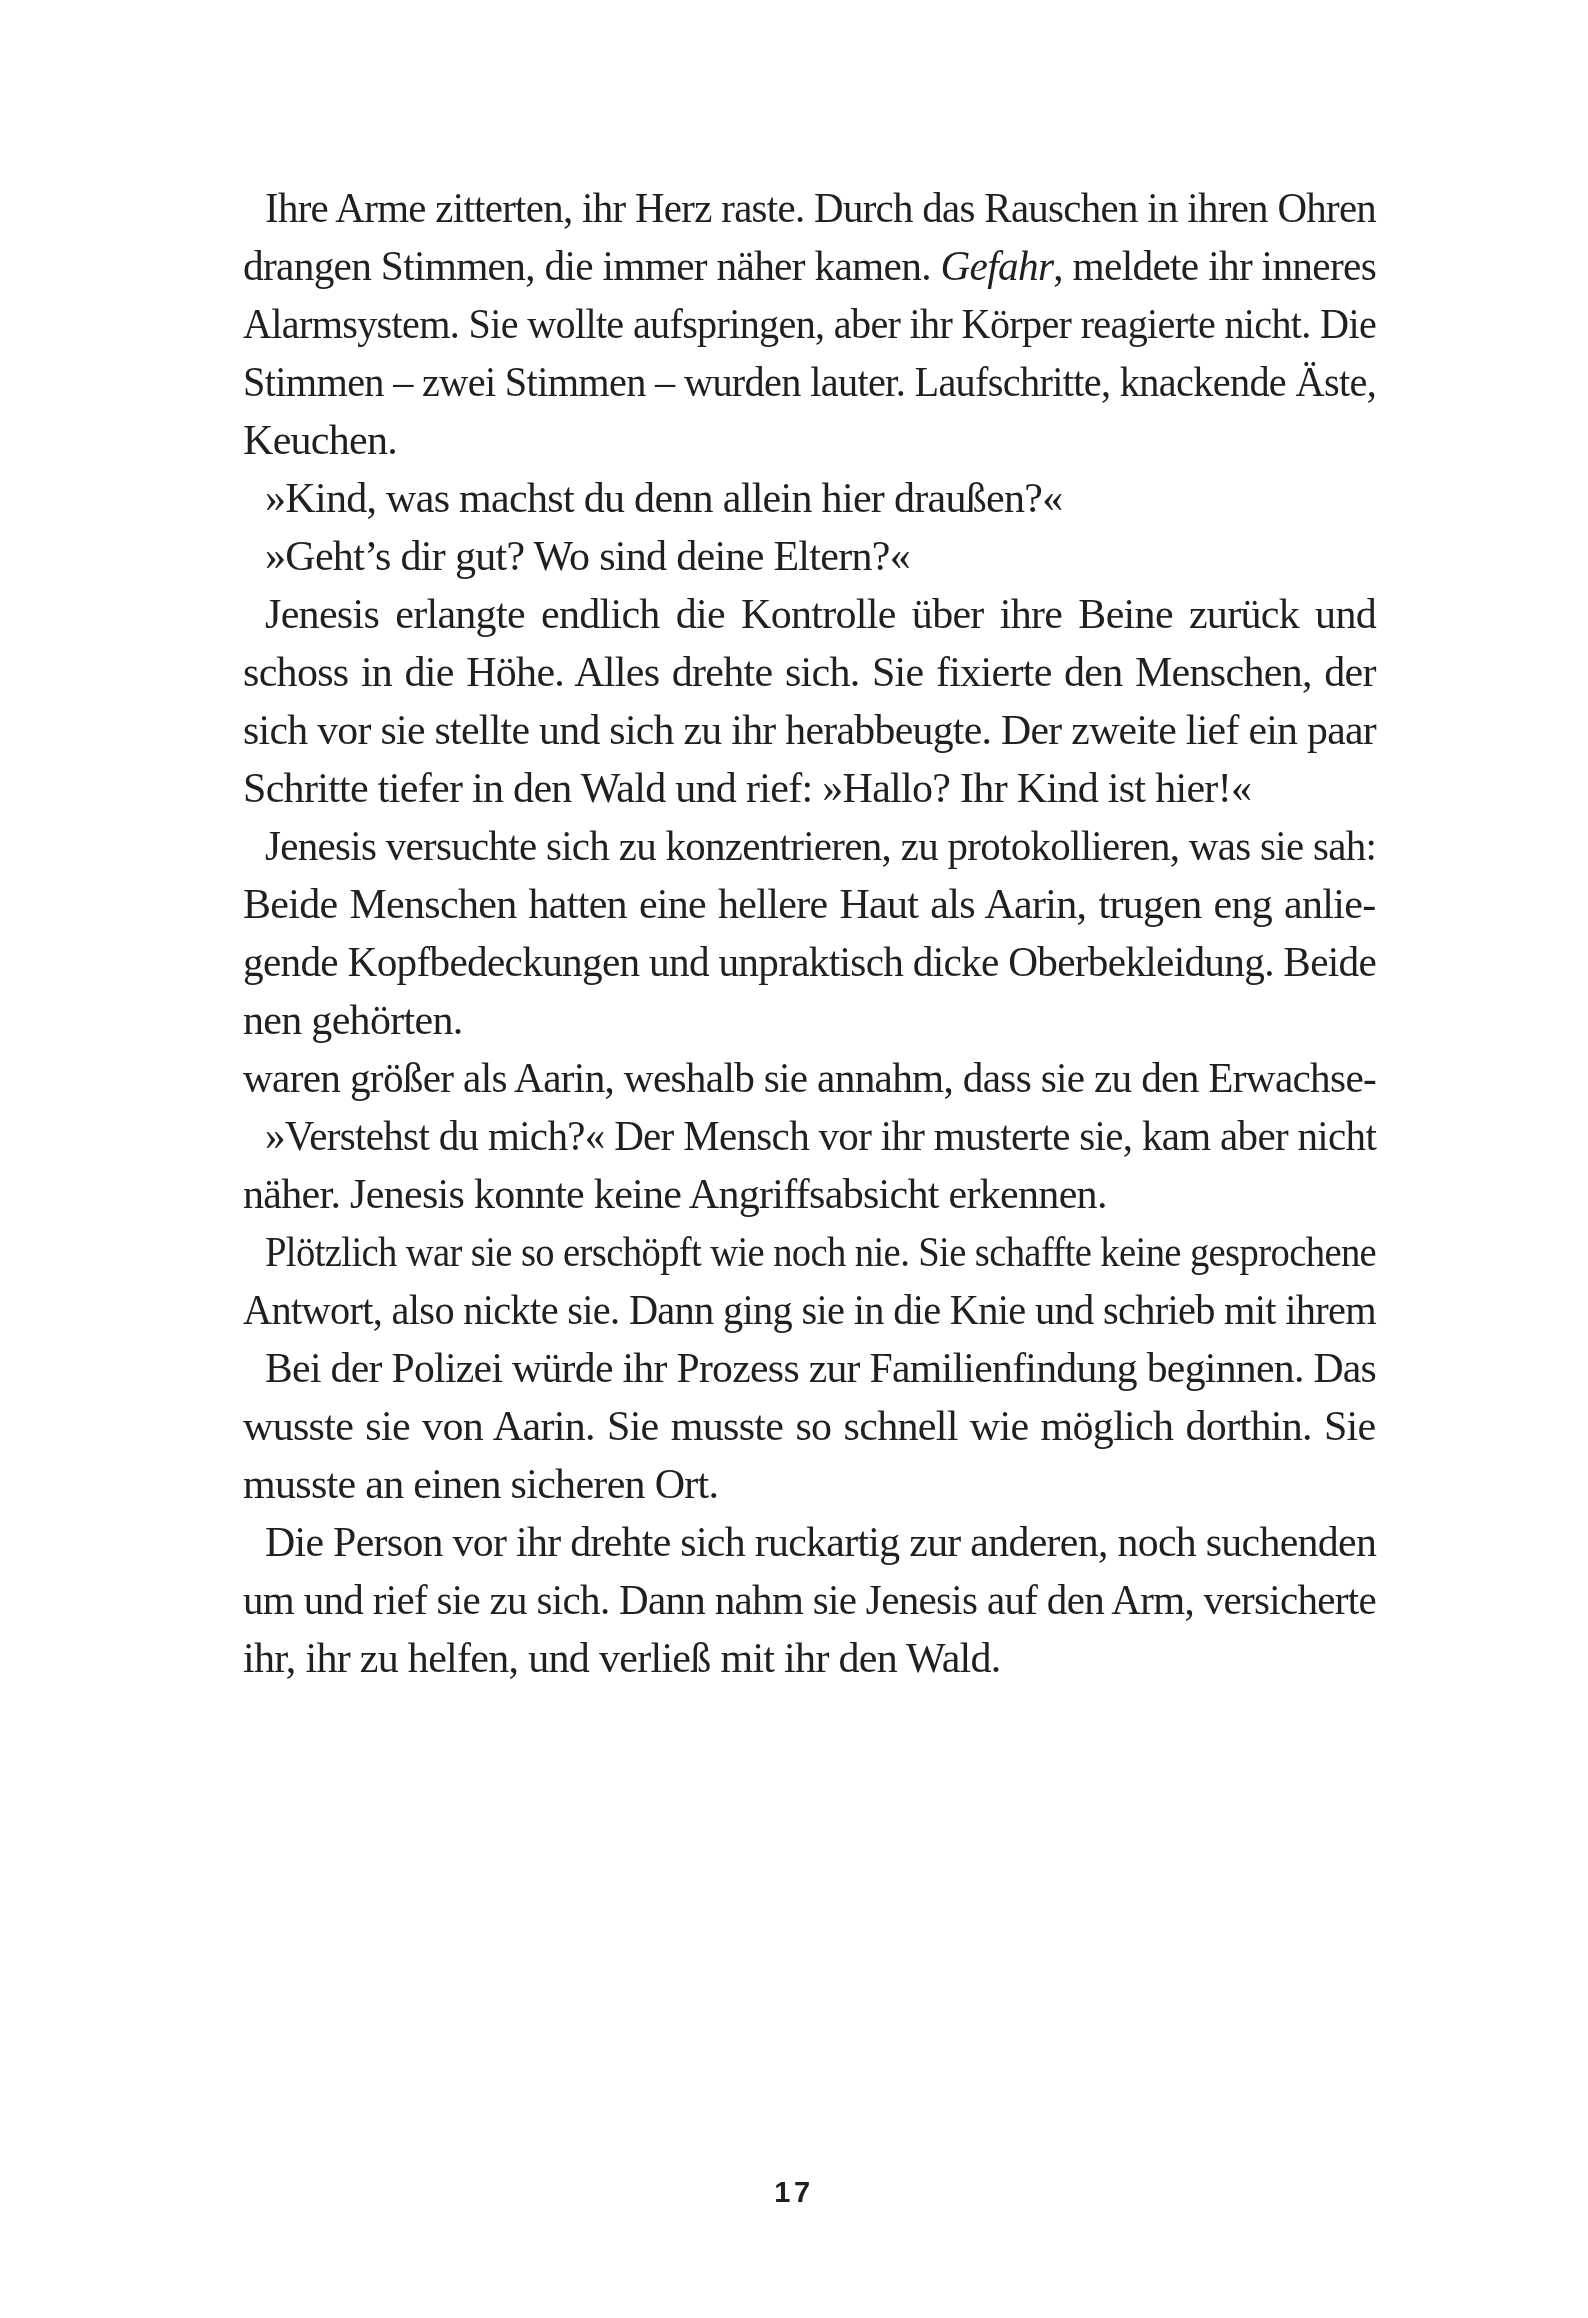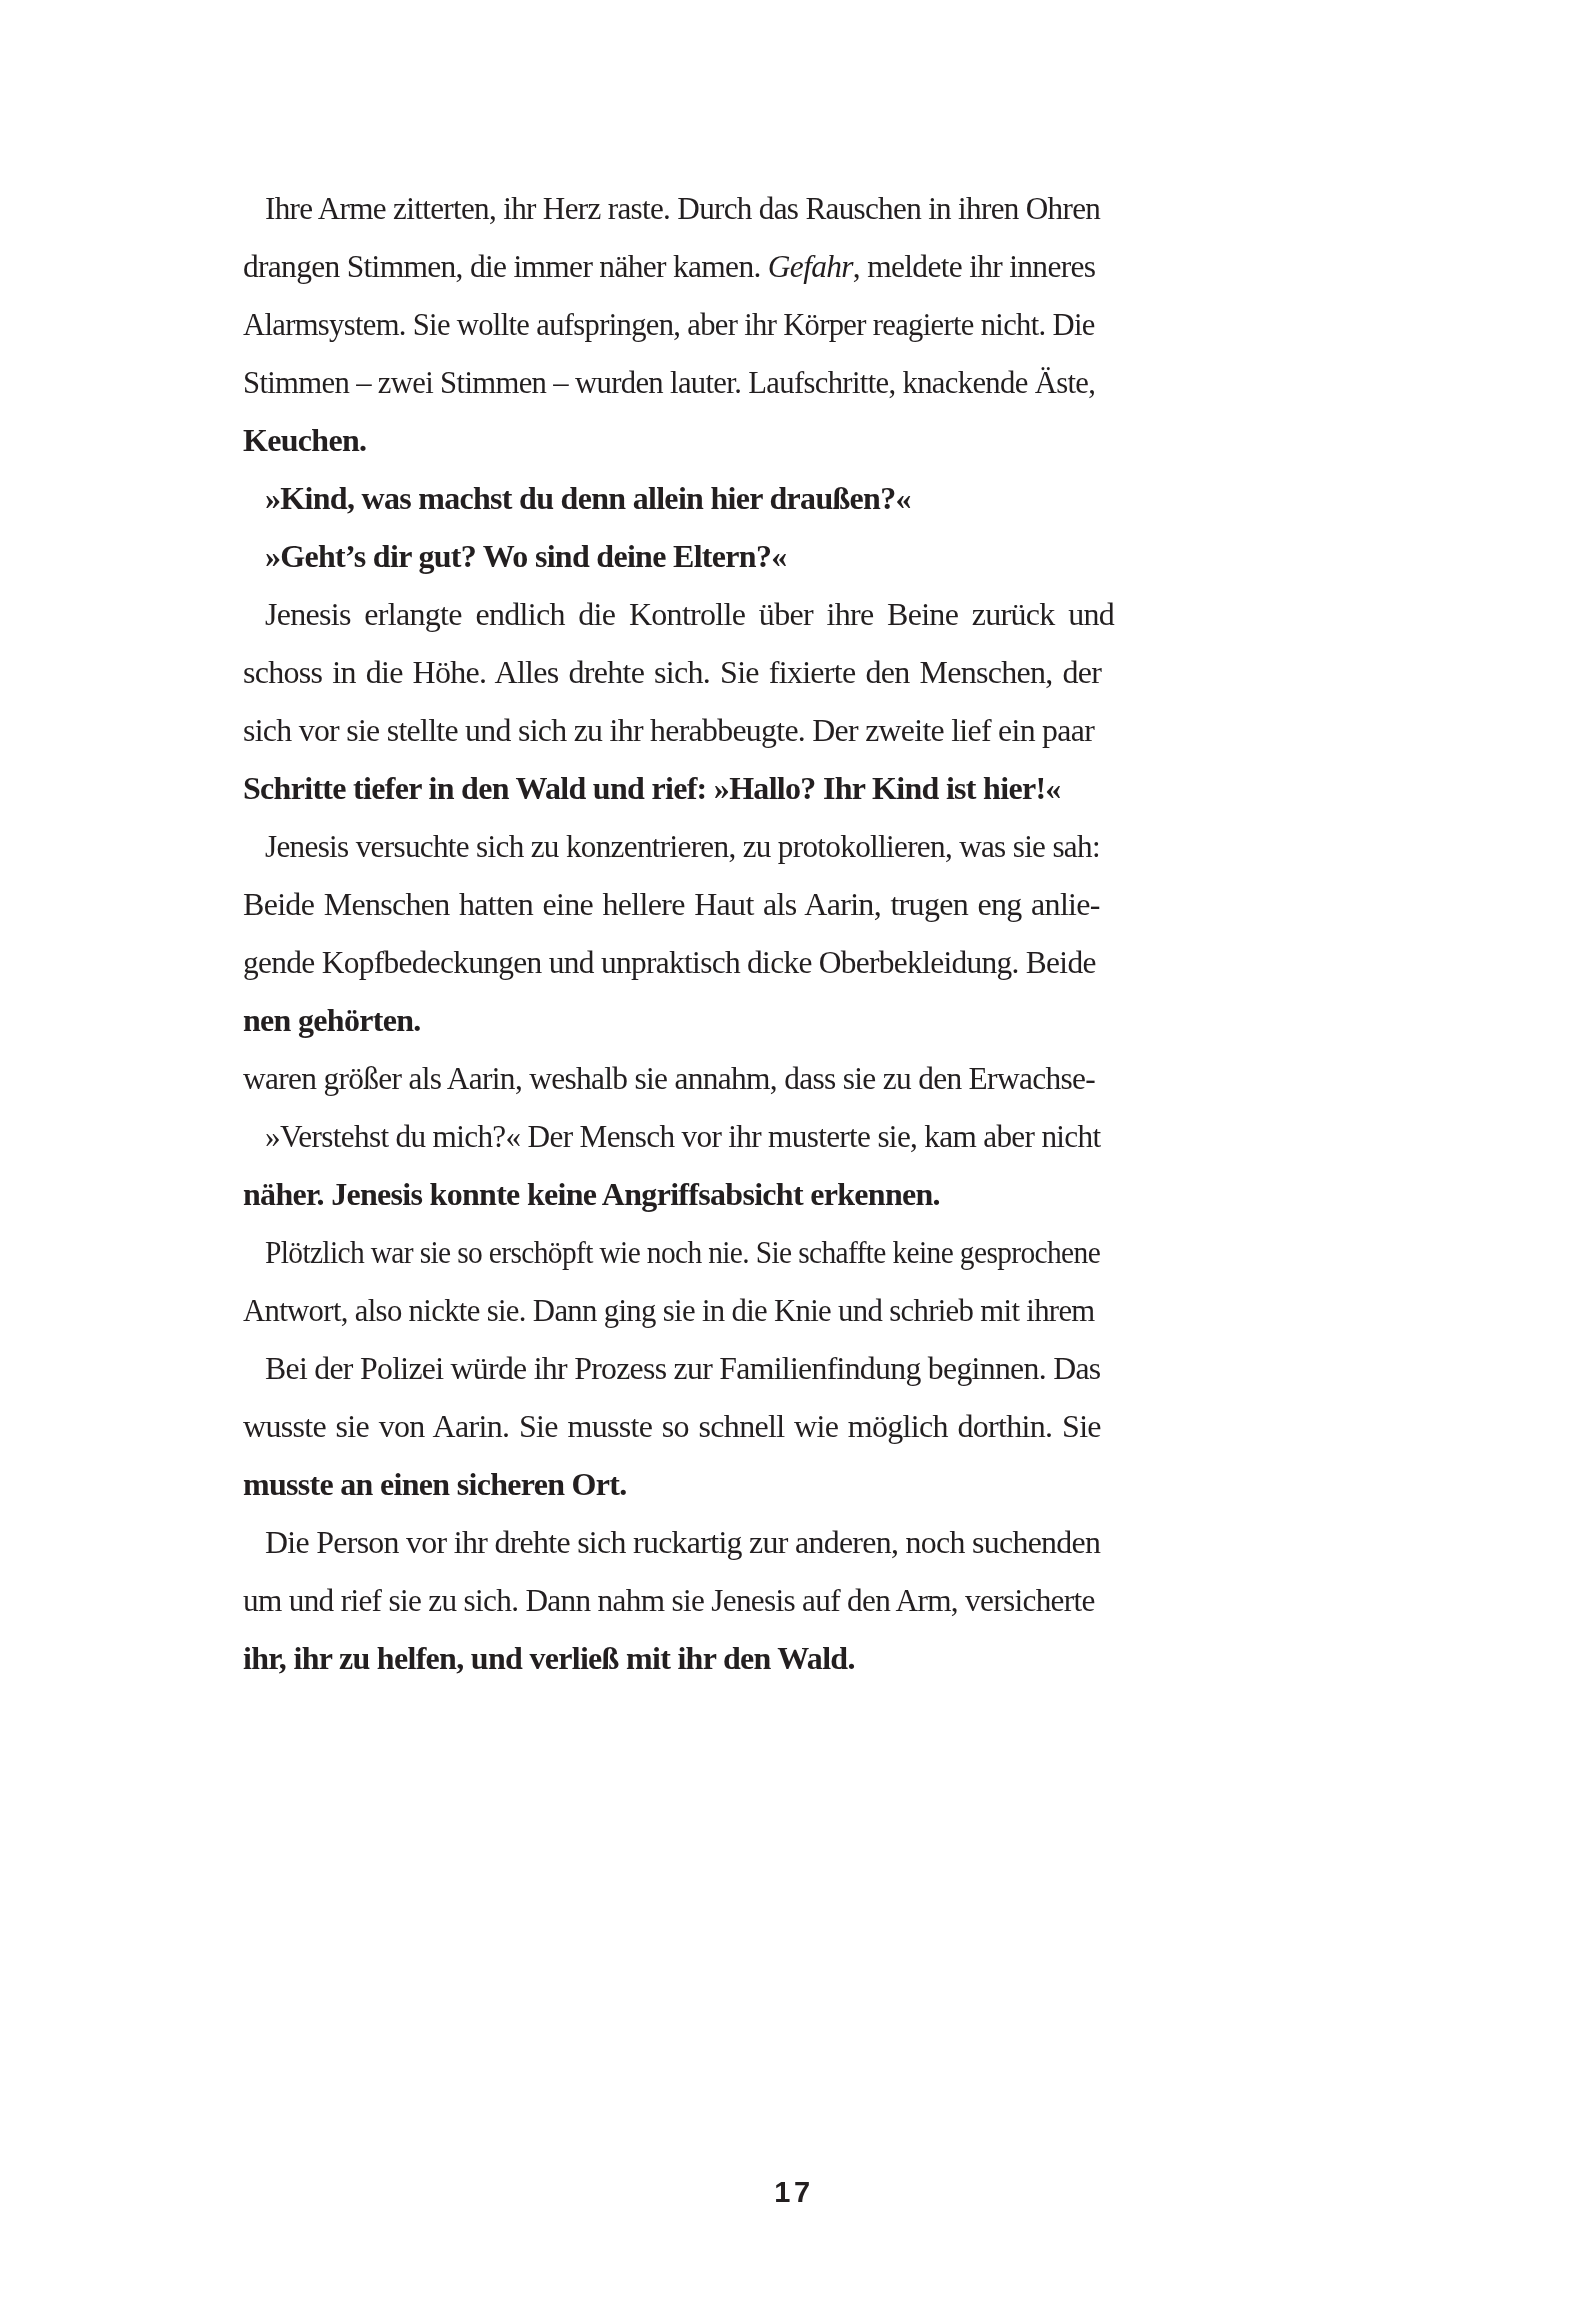--- a/index.html
+++ b/index.html
@@ -1,28 +1,28 @@
 <!DOCTYPE html>
 <html style="font-size:7.4px"><head>
 <meta charset="utf-8">
 <style>
   html, body { margin: 0; padding: 0; background: #ffffff; }
   body { width: 1588px; height: 2355px; position: relative; overflow: hidden; }
   .page { position: absolute; left: 0; top: 0; width: 1588px; height: 2355px; background: #ffffff; }
   .text-block {
     position: absolute; left: 243px; top: 179px; width: 1126px;
     font-family: "Liberation Serif", "DejaVu Serif", serif;
-    font-size: 32px; line-height: 58px; color: #231f20;
+    font-size: 42px; line-height: 58px; color: #231f20;
   }
   .line {
     display: block; height: 58px; white-space: nowrap;
     text-align: justify; text-align-last: justify;
     transform-origin: left center;
   }
-  .line.last { text-align-last: left; font-weight: bold; }
+  .line.last { text-align-last: left; }
   .line.indent { padding-left: 22px; }
   .line .inner { display: inline-block; width: 100%; letter-spacing: -0.7px; word-spacing: 0; }
   em { font-style: italic; }
   .page-number {
     position: absolute; left: 0; width: 1588px; top: 2152px; text-align: center;
     font-family: "Liberation Sans", "DejaVu Sans", sans-serif;
     font-weight: bold; font-size: 29px; color: #231f20; letter-spacing: 3.7px; margin-top: 24px;
   }
 </style>
 </head>

